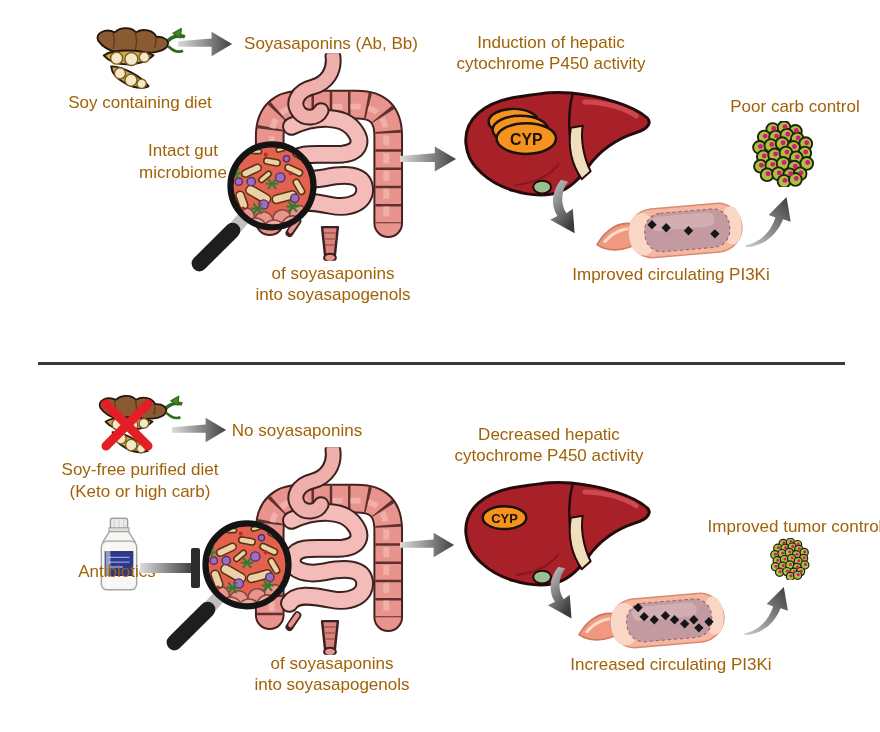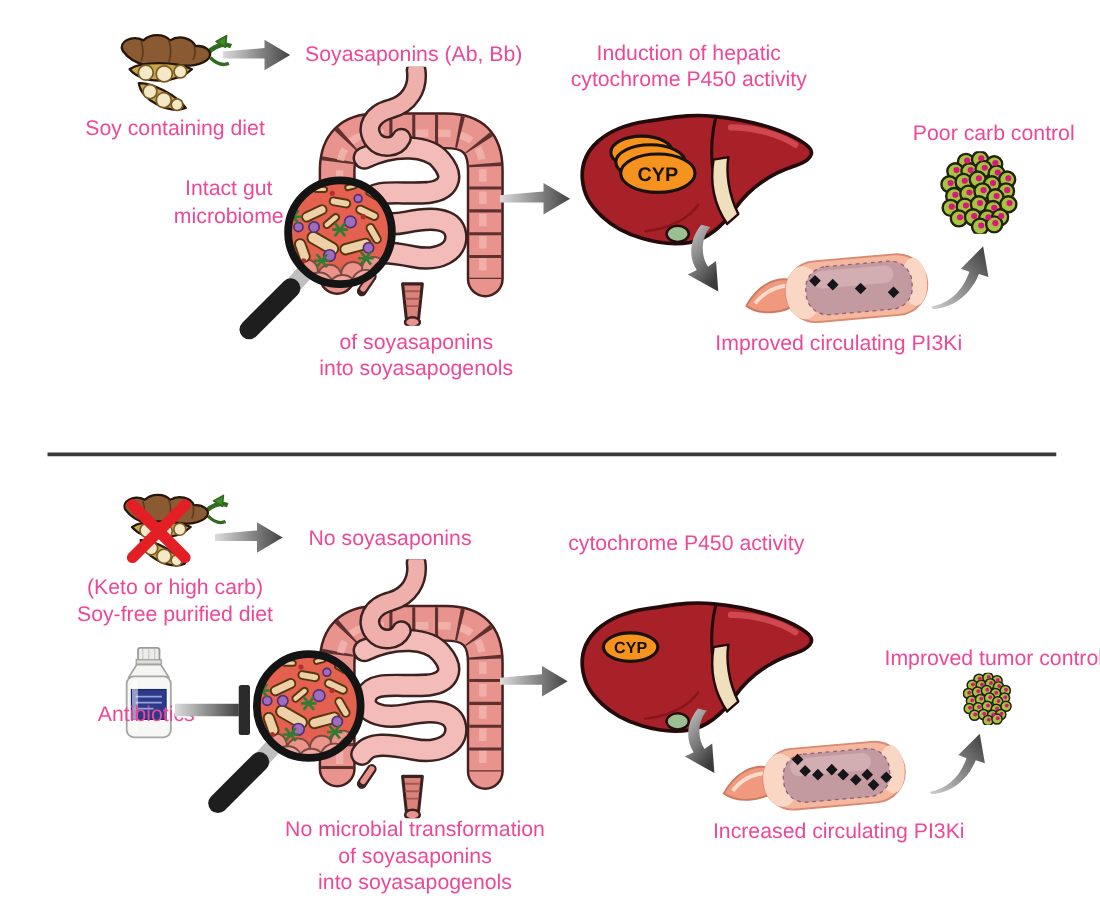--- a/index.html
+++ b/index.html
@@ -1,17 +1,17 @@
 <!DOCTYPE html>
 <html><head>
 <meta charset="utf-8">
 <style>
   html,body{margin:0;padding:0;background:#fff;}
   .canvas{position:relative;width:880px;height:732px;background:#fff;overflow:hidden;
-          font-family:"Liberation Sans",sans-serif;color:#ec4899;}
+          font-family:"Liberation Sans",sans-serif;color:#a16207;}
   .lbl{position:absolute;transform:translateX(-50%);text-align:center;
        font-size:17px;line-height:21px;white-space:nowrap;}
   .lh22{line-height:22px;}
   .abs{position:absolute;}
   .divider{position:absolute;left:38px;top:362px;width:807px;height:3px;background:#3a3a3a;}
   .cyp-text{font:bold 16px "Liberation Sans",sans-serif;fill:#1a1206;text-anchor:middle;}
   .cyp-text-sm{font:bold 13px "Liberation Sans",sans-serif;fill:#1a1206;text-anchor:middle;}
 </style>
 </head>
 <body>
@@ -320,54 +320,54 @@
   <section>
     <svg class="abs" style="left:82px;top:392px" width="108" height="68" viewBox="0 0 110 78">
         <use href="#sym-soybean"></use>
       </svg>
     <svg class="abs" style="left:98px;top:396px" width="58" height="58" viewBox="0 0 58 58">
         <use href="#sym-redx"></use>
       </svg>
     <svg class="abs" style="left:172px;top:416px" width="56" height="28" viewBox="0 0 60 30">
         <use href="#sym-arrow-right"></use>
       </svg>
-    <div class="lbl" style="left:312px;top:420px">No soyasaponins</div>
+    <div class="lbl" style="left:297px;top:420px">No soyasaponins</div>
 
     <div class="lbl lh22" style="left:140px;top:459px">
+      <div>Soy-free purified diet</div>
       <div>(Keto or high carb)</div>
-      <div>Soy-free purified diet</div>
     </div>
 
     <svg class="abs" style="left:248px;top:446px" width="158" height="210" viewBox="0 0 160 210">
         <use href="#sym-intestine"></use>
       </svg>
 
     <svg class="abs" style="left:98px;top:517px" width="42" height="75" viewBox="0 0 44 78">
         <use href="#sym-bottle"></use>
       </svg>
     <div class="lbl" style="left:117px;top:561px">Antibiotics</div>
     <svg class="abs" style="left:140px;top:546px" width="64" height="44" viewBox="0 0 64 44">
         <use href="#sym-tbar"></use>
       </svg>
 
     <svg class="abs" style="left:166px;top:515px" width="135" height="166" viewBox="0 0 130 160">
         <use href="#sym-magnifier"></use>
       </svg>
 
     <div class="lbl" style="left:332px;top:653px">
-      <div>No microbial transformation</div>
       <div>of soyasaponins</div>
       <div>into soyasapogenols</div>
     </div>
 
     <svg class="abs" style="left:400px;top:530px" width="56" height="30" viewBox="0 0 60 30">
         <use href="#sym-arrow-right"></use>
       </svg>
 
     <div class="lbl" style="left:549px;top:424px">
+      <div>Decreased hepatic</div>
       <div>cytochrome P450 activity</div>
     </div>
 
     <svg class="abs" style="left:456px;top:476px" width="198" height="119" viewBox="0 0 200 120">
       <use href="#sym-liver"></use>
       <g stroke="#18120B" stroke-width="2.5" fill="#F6921E">
         <ellipse cx="49" cy="42" rx="22" ry="11.5"></ellipse>
       </g>
       <text class="cyp-text-sm" x="49" y="47" stroke="none">CYP</text>
     </svg>

